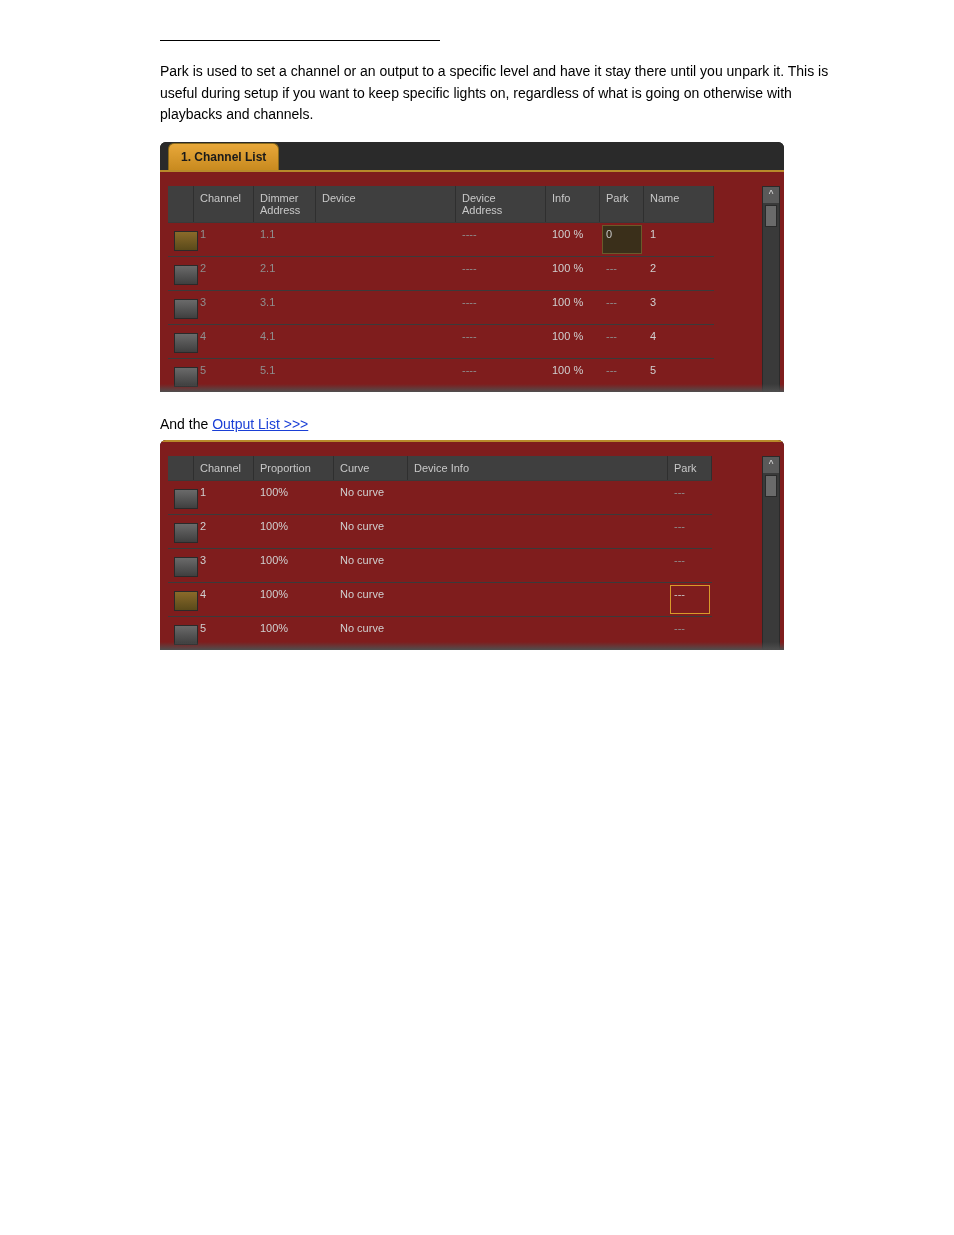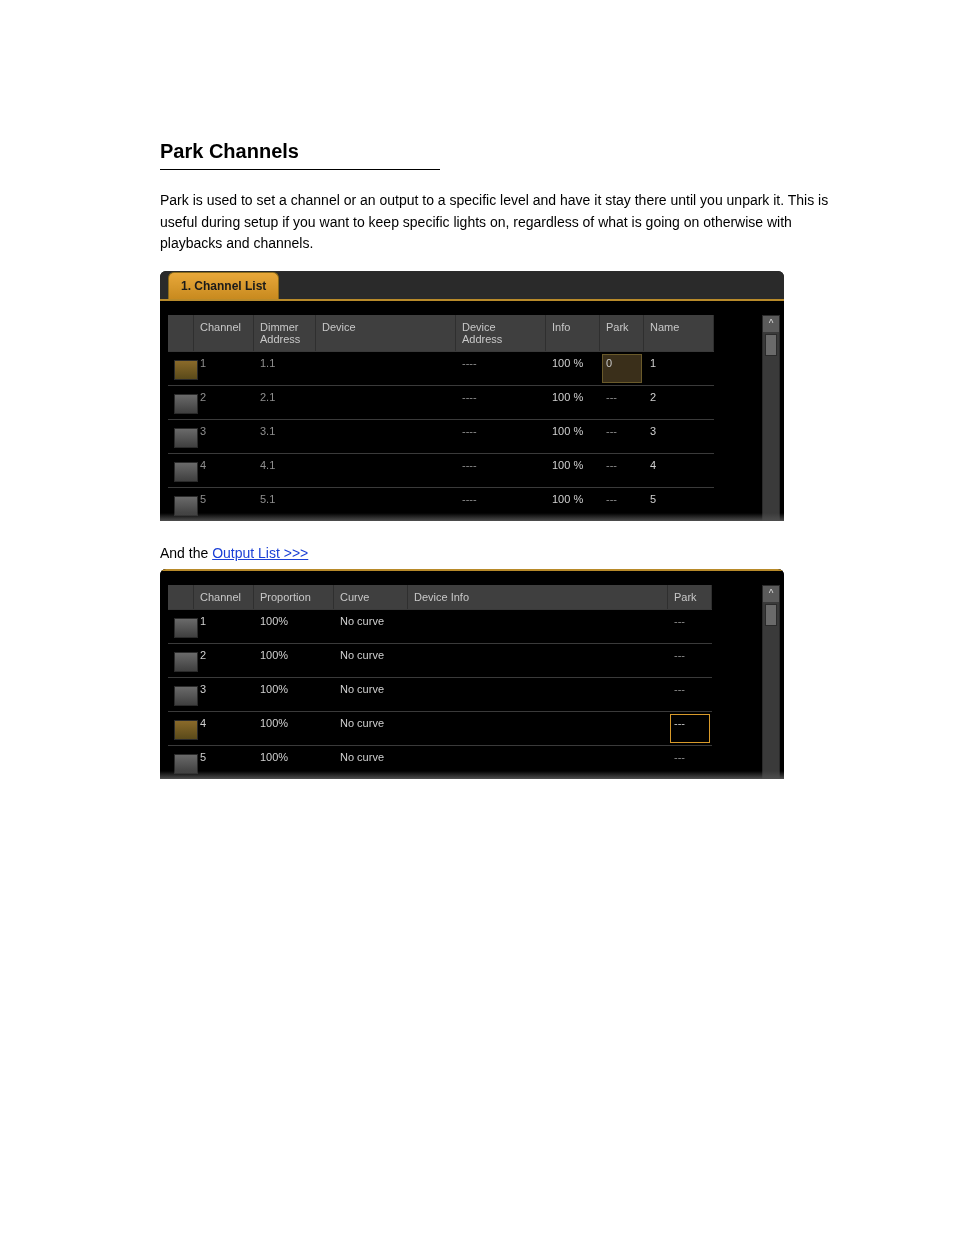--- a/index.html
+++ b/index.html
@@ -5,21 +5,21 @@
 html,body{margin:0;padding:0;background:#fff;font-family:Arial,Helvetica,sans-serif;color:#000}
 .page{width:954px;min-height:1235px;padding:40px 100px 40px 160px;box-sizing:border-box}
 h2.section-title{font-size:20px;font-weight:bold;margin:100px 0 6px 0}
 .rule{border:0;border-top:1.5px solid #000;margin:0 0 20px 0;width:280px}
 .body-text{font-size:14px;line-height:1.55;margin:0 0 16px 0}
 .link{color:#1a3fd6;text-decoration:underline;cursor:pointer}
 .caption{font-size:14px;margin:6px 0 8px 0}
 .screenshot{position:relative;width:624px;border-top-left-radius:6px;border-top-right-radius:6px;overflow:hidden;box-shadow:0 0 0 1px #1a1a1a inset}
 .tab-strip{background:#2a2a2a;height:28px;display:flex;align-items:flex-end;padding-left:8px}
 .tab{background:linear-gradient(#e8a83a,#c88a1f);color:#1a1a1a;font-weight:bold;font-size:12px;padding:6px 12px;border-top-left-radius:6px;border-top-right-radius:6px;border:1px solid #8a6a1a;border-bottom:none}
-.pane{background:#000000;padding:14px 8px 0 8px;position:relative;border-top:2px solid #b88a2a}
+.pane{background:#7f1d1d;padding:14px 8px 0 8px;position:relative;border-top:2px solid #b88a2a}
 .grid{display:grid;column-gap:0;font-size:11px;color:#c8c8c8}
 .grid .hd{background:#3f3f3f;padding:6px 6px;border-right:1px solid #2f2f2f;font-weight:normal;white-space:pre-line}
 .grid .cell{padding:5px 6px;color:#8f8f8f;border-top:1px solid #3a3a3a}
 .grid .cell.bright{color:#d0d0d0}
 .row-btn{width:22px;height:18px;background:linear-gradient(#6a6a6a,#3f3f3f);border:1px solid #2a2a2a;margin-top:3px}
 .row-btn.sel{background:linear-gradient(#8a6a2a,#5a4a1a)}
 .cell.boxed{position:relative}
 .cell .boxbg{position:absolute;inset:2px;background:#3a2f1a;border:1px solid #6a5a2a}
 .cell .boxbg.orange{border:1px solid #d89a2a;background:transparent}
 .cell .inval{position:relative;color:#c8c8c8}
@@ -29,21 +29,20 @@
 
 .grid.g1{grid-template-columns:26px 60px 62px 140px 90px 54px 44px 70px}
 .grid.g2{grid-template-columns:26px 60px 80px 74px 260px 44px}
 .pane.fade::after{content:"";position:absolute;left:0;right:0;bottom:0;height:8px;background:linear-gradient(rgba(79,79,79,0),#4f4f4f)}
 .empty{min-width:0}
 </style>
 </head>
 <body>
 
 <div class="page">
-  <h2 class="section-title">Park Channels</h2>
   <hr class="rule">
   <p class="body-text">Park is used to set a channel or an output to a specific level and have it stay there until you unpark it. This is useful during setup if you want to keep specific lights on, regardless of what is going on otherwise with playbacks and channels.</p>
 
   
   <div class="screenshot">
     <div class="tab-strip">
       <div class="tab">1. Channel List</div>
     </div>
     <div class="pane fade">
       <div class="grid g1" id="grid1">

